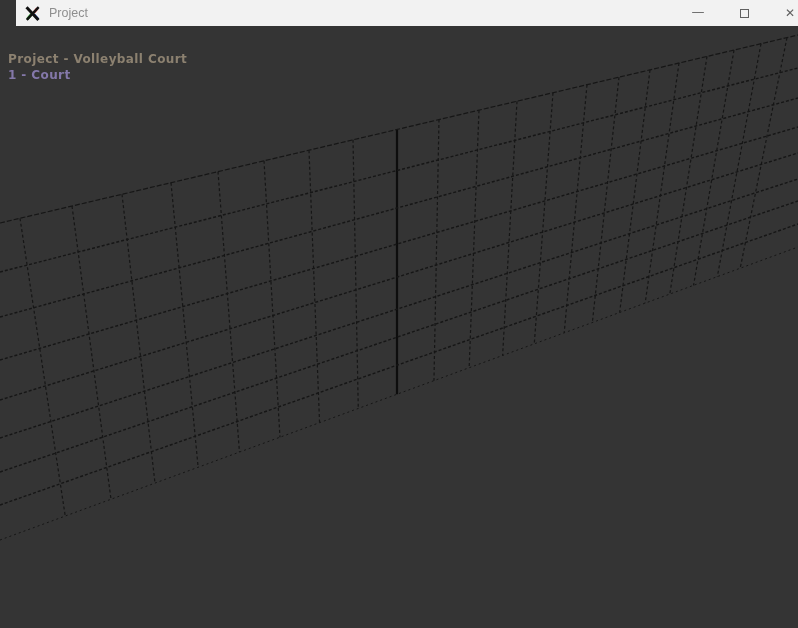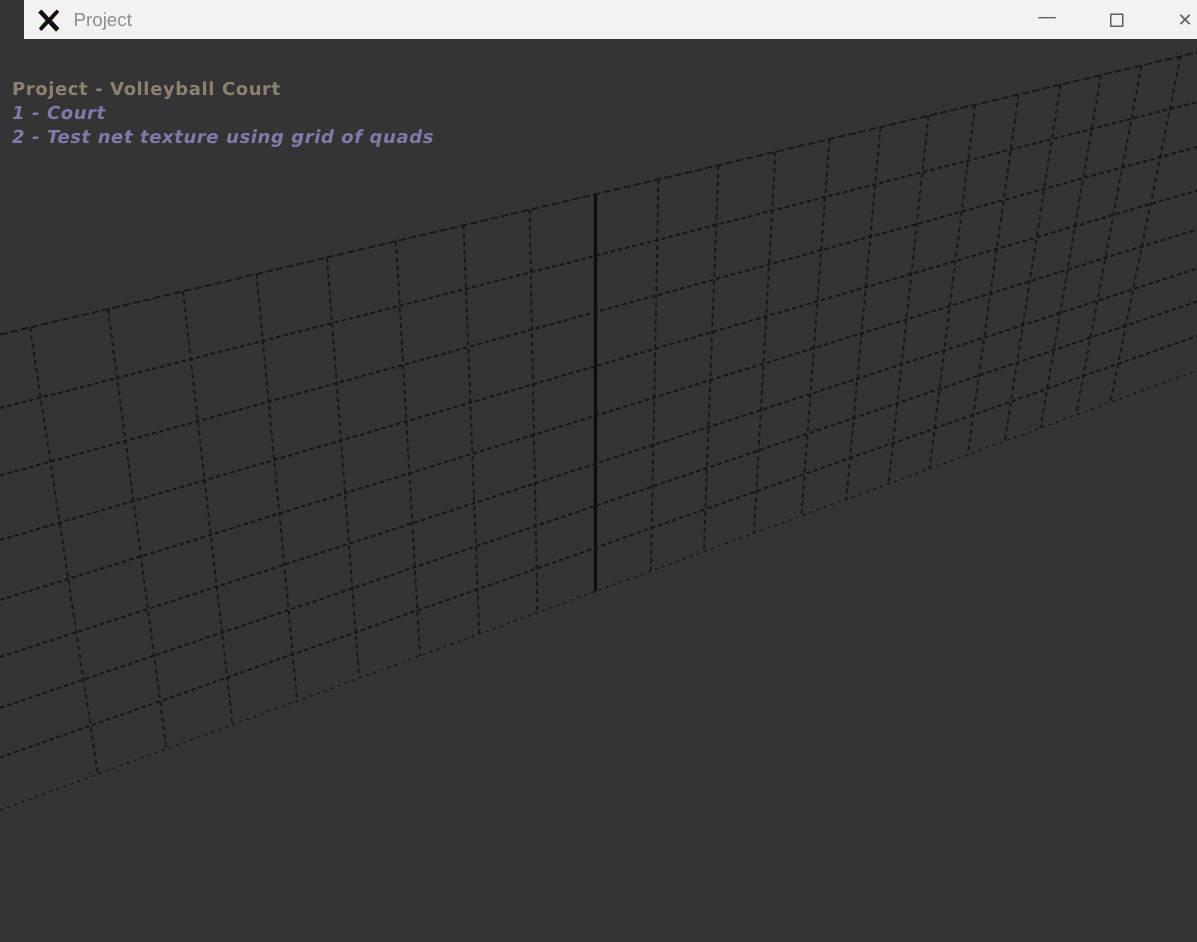--- a/index.html
+++ b/index.html
@@ -50,21 +50,21 @@
   svg.net line.edge-bot  {stroke:var(--net-line);stroke-width:1;  stroke-dasharray:2 3;}
   svg.net line.col       {stroke:var(--net-line);stroke-width:1.2;stroke-dasharray:3 2.5;}
   svg.net line.col-center{stroke:var(--net-center);stroke-width:2.2;}
   
   .overlay{position:absolute;top:25px;left:8px;}
   .ov-line{
     font-family:"DejaVu Sans",sans-serif;font-weight:bold;font-size:12px;
     line-height:16px;letter-spacing:0.4px;white-space:nowrap;
   }
   .ov-title{color:var(--ov-title);}
-  .ov-item{color:var(--ov-item);font-style:italic;}
+  .ov-item{color:var(--ov-item);}
 </style>
 </head>
 <body>
 
 <div class="window">
 
   <div class="titlebar">
     <svg class="app-icon" viewBox="0 0 16 16">
       <line x1="12.6" y1="3.2" x2="9.2" y2="7.2" stroke="#d02020" stroke-width="2.4"></line>
       <line x1="3.2" y1="13.2" x2="7.0" y2="8.6" stroke="#2fae2f" stroke-width="2.6"></line>
@@ -115,17 +115,16 @@
         <line x1="0" y1="360" x2="798" y2="127" class="row"></line>
         <line x1="0" y1="400" x2="798" y2="153" class="row"></line>
         <line x1="0" y1="438" x2="798" y2="179" class="row"></line>
         <line x1="0" y1="472" x2="798" y2="201" class="row"></line>
         <line x1="0" y1="505" x2="798" y2="224" class="row"></line>
         <line x1="0" y1="540" x2="798" y2="247" class="edge-bot"></line>
       </svg>
     <div class="overlay">
       <div class="ov-line ov-title">Project - Volleyball Court</div>
       <div class="ov-line ov-item">1 - Court</div>
-      <div class="ov-line ov-item">2 - Test net texture using grid of quads</div>
     </div>
   </div>
 
 </div>
 
 </body></html>

